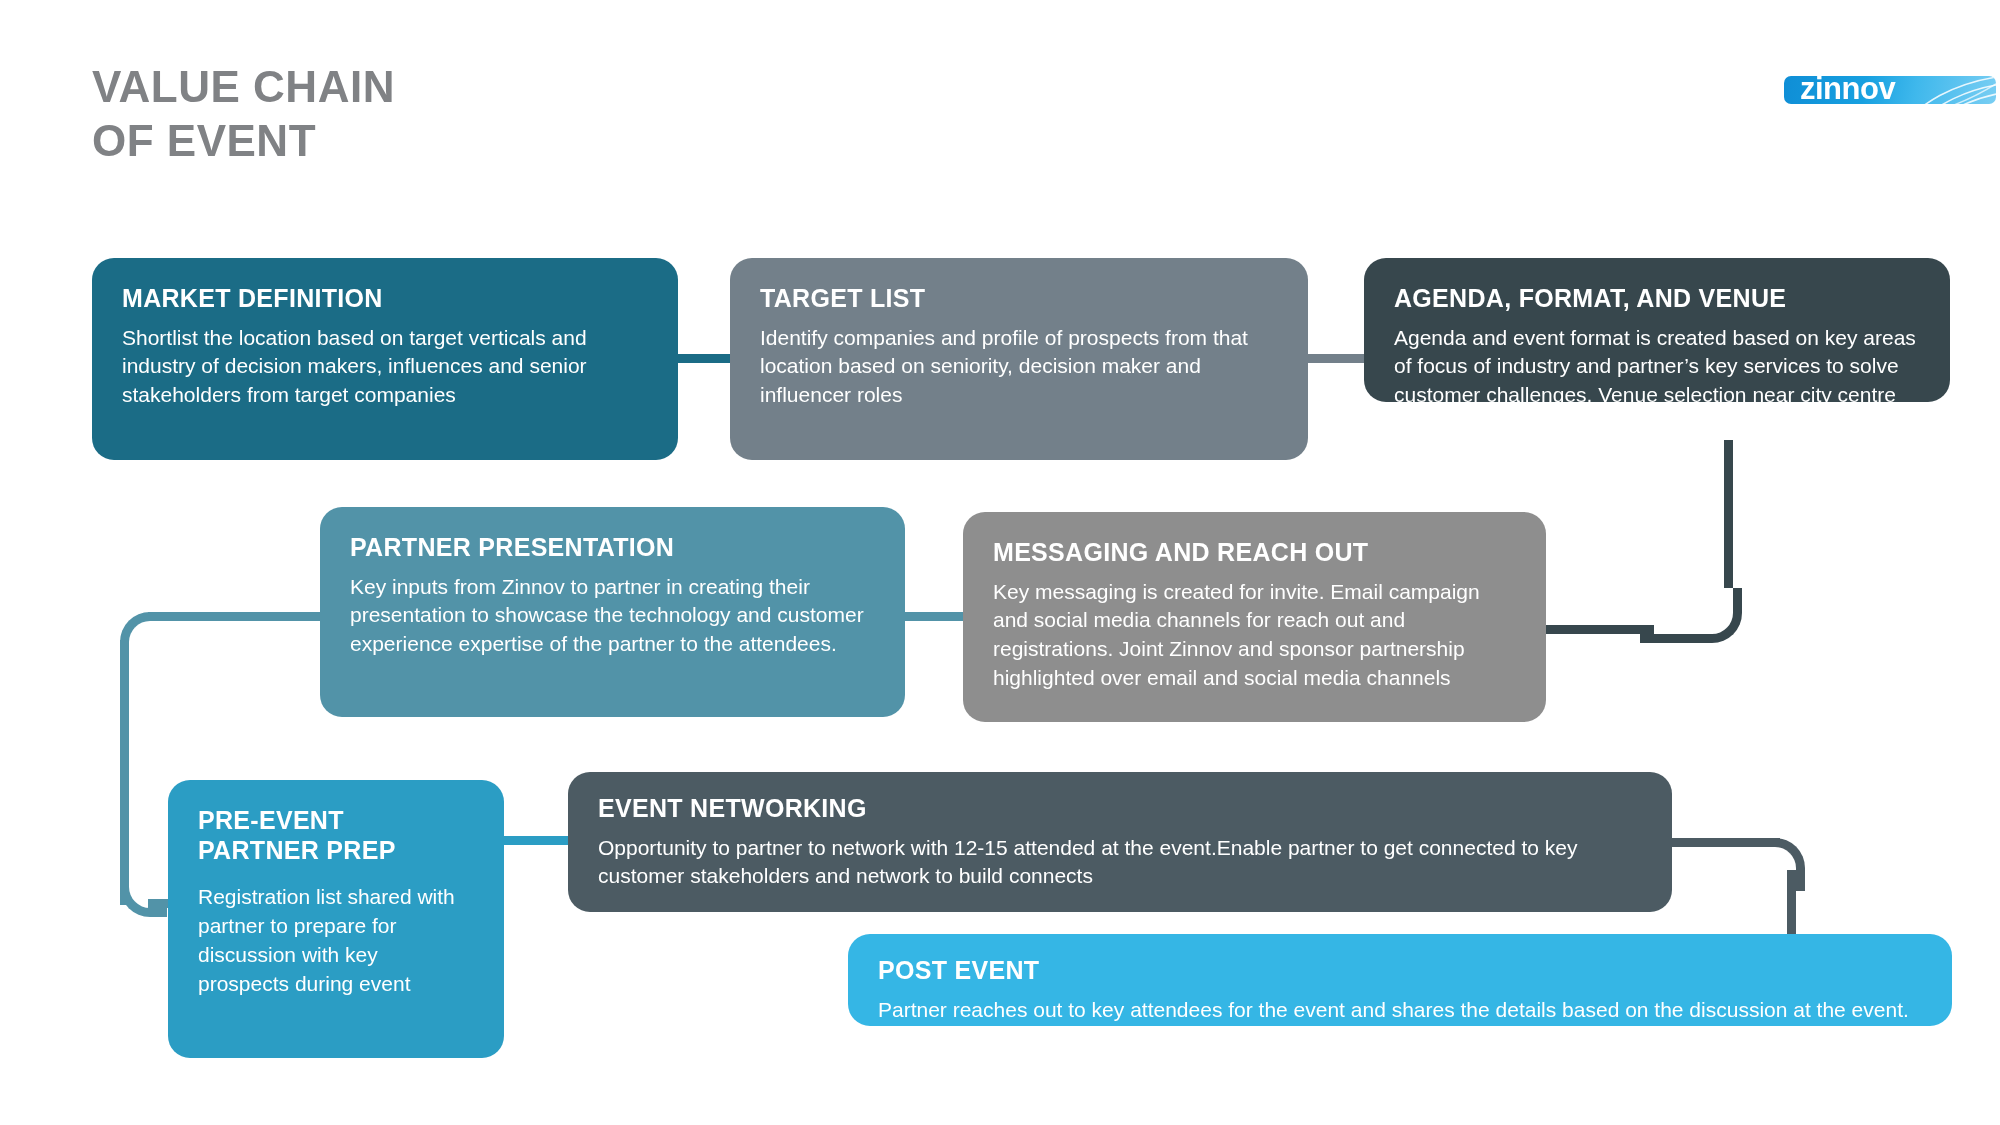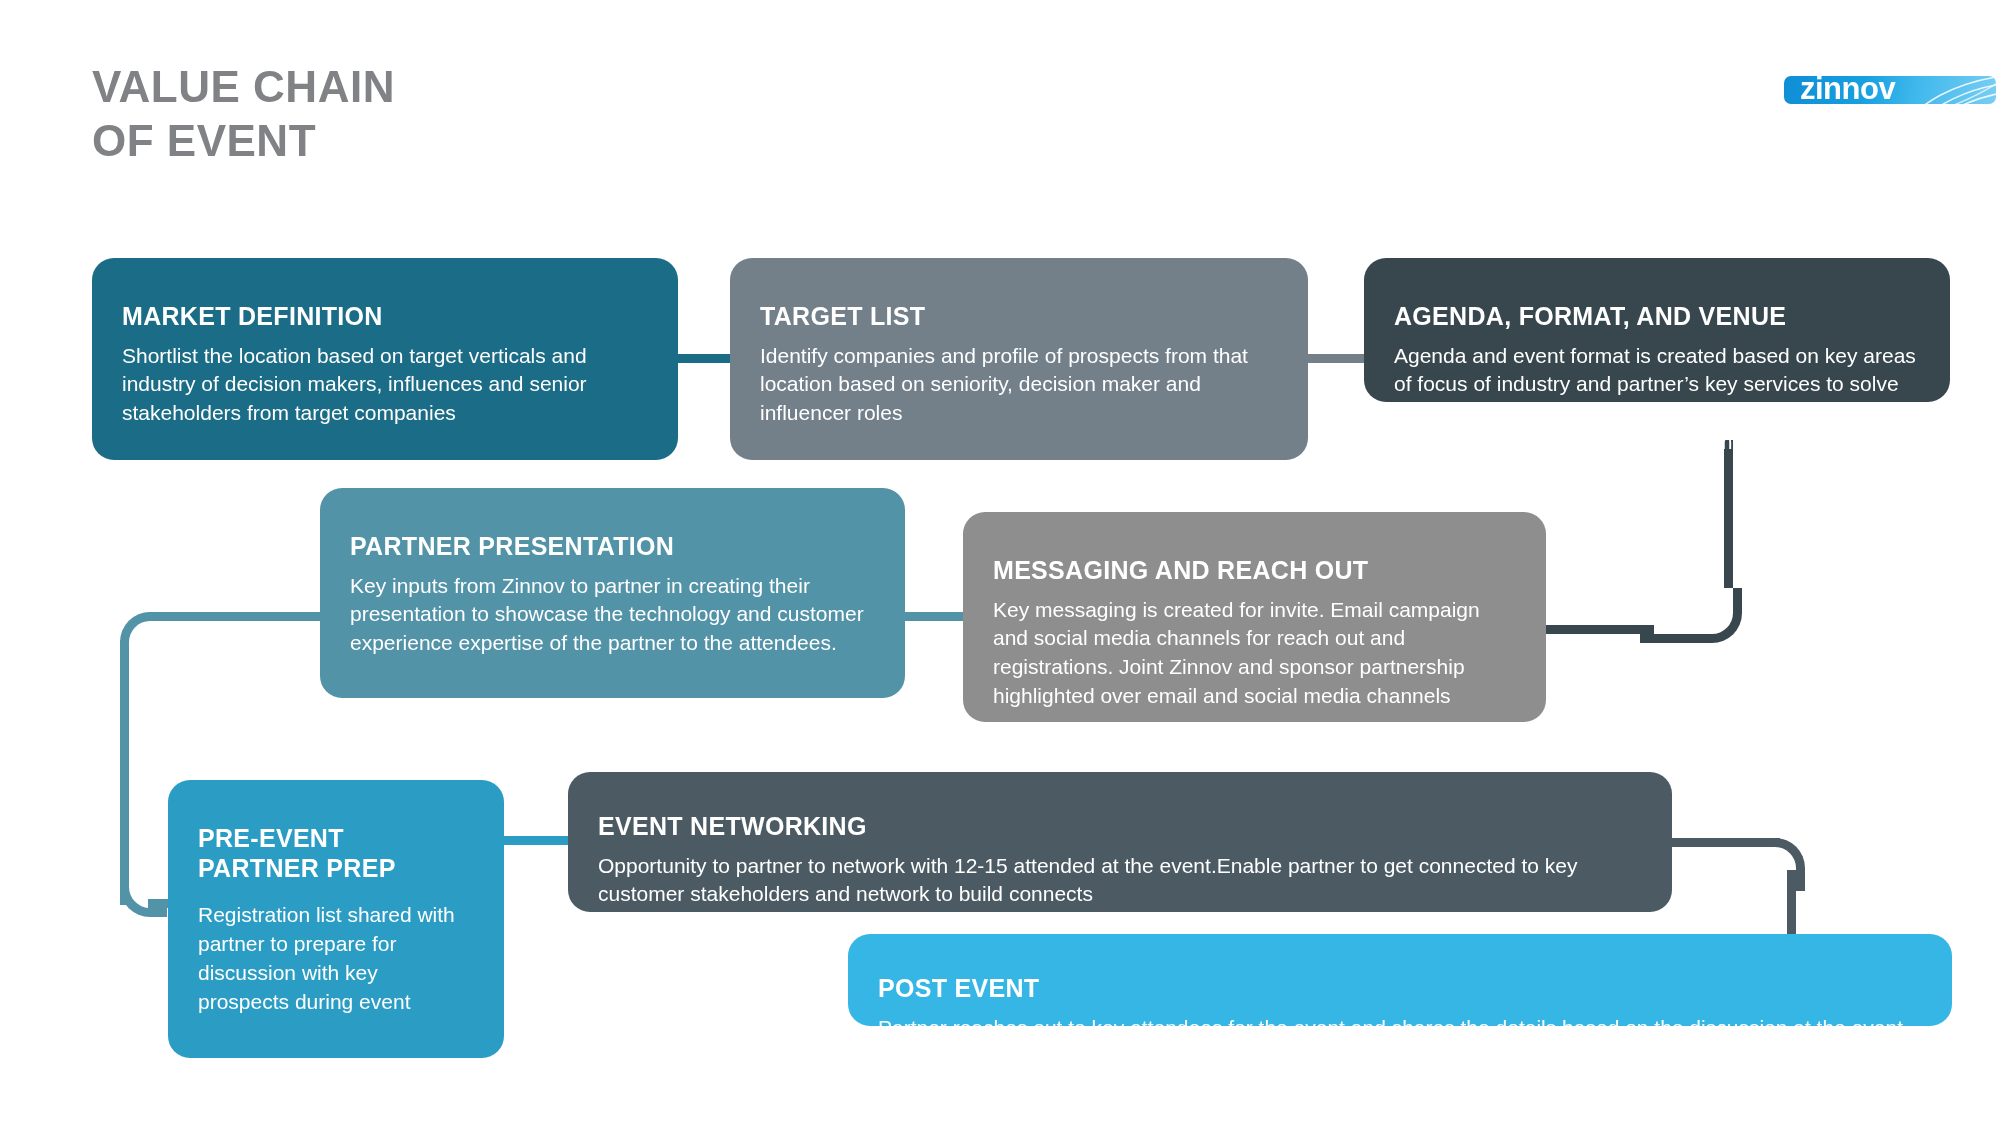--- a/index.html
+++ b/index.html
@@ -85,35 +85,35 @@
     box-sizing: border-box;
     padding: 26px 30px 26px 30px;
     color: #ffffff;
   }
   .box .box-title {
     font-size: 25px;
     font-weight: bold;
     letter-spacing: 0.3px;
     line-height: 1.18;
     text-transform: uppercase;
-    margin: 18px 0 10px 0;
+    margin: 0 0 10px 0;
     white-space: pre-line;
   }
   .box .box-body {
     font-size: 21px;
     font-weight: 400;
     line-height: 1.38;
     margin: 0;
   }
 
   #box-market-definition   { left: 92px;   top: 258px;  width: 586px;  height: 202px; background: #1b6c86; }
   #box-target-list         { left: 730px;  top: 258px;  width: 578px;  height: 202px; background: #73808a; }
   #box-agenda-format-venue { left: 1364px; top: 258px;  width: 586px;  height: 144px; background: #37474d; }
 
-  #box-partner-presentation { left: 320px; top: 488px;  width: 585px;  height: 210px; background: #5293a8; }
+  #box-partner-presentation { left: 320px; top: 507px;  width: 585px;  height: 210px; background: #5293a8; }
   #box-messaging-reach-out  { left: 963px; top: 512px;  width: 583px;  height: 210px; background: #8e8e8e; }
 
   #box-pre-event-partner-prep { left: 168px; top: 780px; width: 336px; height: 278px; background: #2b9dc4; }
   #box-event-networking       { left: 568px; top: 772px; width: 1104px; height: 140px; background: #4c5b63; }
   #box-post-event             { left: 848px; top: 934px; width: 1104px; height: 92px; background: #35b6e5; }
 
   #box-pre-event-partner-prep .box-title { margin-bottom: 18px; }
   #box-event-networking { padding-top: 22px; }
   #box-post-event { padding-top: 22px; }
 </style>

